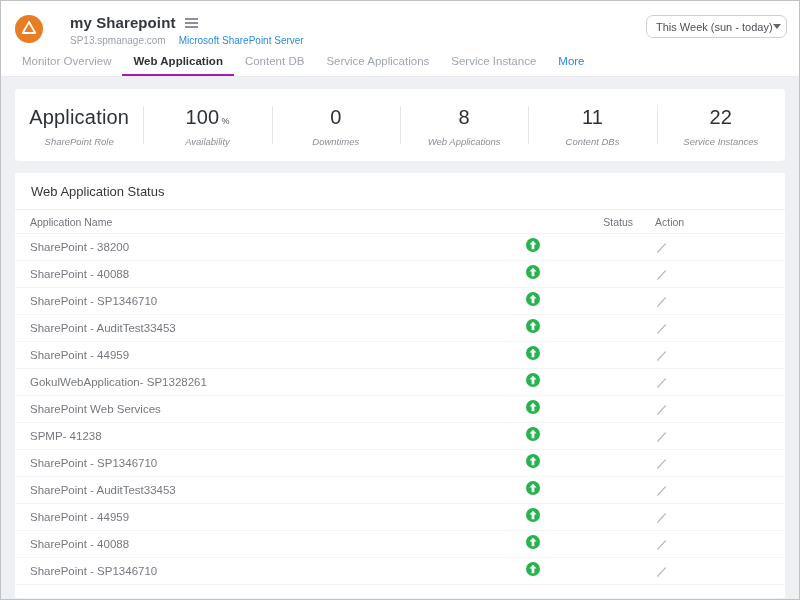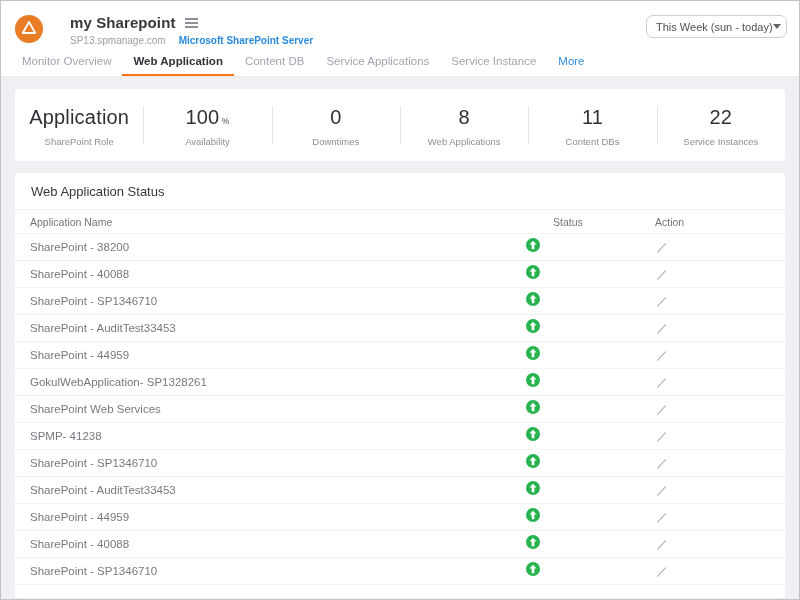--- a/index.html
+++ b/index.html
@@ -12,47 +12,47 @@
   .topbar { background:#fff; height:76px; position:relative; border-bottom:1px solid #e9ebee; }
   .monitor-head { display:flex; align-items:flex-start; padding:13px 16px 0 14px;gap:20px; }
   .logo-badge { width:28px; height:28px; border-radius:50%; background:#e97d26; display:flex; align-items:center; justify-content:center; flex:none; margin-top:1px; }
   .title-block { margin-left:7px; }
   .title-row { display:flex; align-items:center; }
   .monitor-title { font-size:15px; font-weight:700; color:#34383d; letter-spacing:.1px; }
   .menu-burger { margin-left:9px; cursor:pointer; display:inline-block; }
   .menu-burger i { display:block; width:13px; height:2px; background:#8d9197; margin:2px 0; }
   .subtitle-row { margin-top:4px; display:flex; align-items:center; }
   .host-text { font-size:10px; color:#9ba1a8; }
-  .server-link { font-size:10px; color:#2a8bdd; margin-left:13px; font-weight:700; cursor:pointer; }
+  .server-link { font-size:10px; color:#2a8bdd; margin-left:13px; font-weight:400; cursor:pointer; }
 
   .period-select { position:absolute; top:14px; right:12px; width:141px; height:23px; border:1px solid #ccd0d5; border-radius:7px; background:#fff; display:flex; align-items:center; justify-content:space-between; padding:0 8px 0 9px; cursor:pointer; }
   .period-label { font-size:11px; color:#4d5156; white-space:nowrap; }
   .caret { width:0; height:0; border-left:4px solid transparent; border-right:4px solid transparent; border-top:5px solid #63676c; }
 
   .tabs { display:flex; align-items:flex-end; padding-left:10px; position:absolute; bottom:0; left:0; right:0; height:26px;text-align:center; }
   .tab { font-size:11.5px; color:#a0a6ad; padding:0 11px 9px; cursor:pointer; white-space:nowrap; }
-  .tab.active { color:#2f3338; font-weight:700; border-bottom:2px solid #f97316; padding-bottom:7px; }
+  .tab.active { color:#2f3338; font-weight:700; border-bottom:2px solid #a21caf; padding-bottom:7px; }
   .tab.accent { color:#2a8bdd; }
 
   
   .stats-card { margin:12px 14px 0; background:#fff; height:72px; display:flex; align-items:center; border-radius:4px; }
   .stat { flex:1; text-align:center; position:relative; padding-top:2px; }
   .stat + .stat::before { content:""; position:absolute; left:0; top:50%; transform:translateY(-50%); width:1px; height:38px; background:#e4e7ea; }
   .stat-value { font-size:20px; color:#2e3237; letter-spacing:.2px; }
   .stat-unit { font-size:9px; color:#4a4e53; margin-left:2px; }
-  .stat-label { font-size:9.5px; color:#8a8f95; margin-top:7px; }
+  .stat-label { font-size:9.5px; color:#8a8f95; margin-top:7px;font-style:italic; }
 
   
   .table-card { margin:12px 14px 0; background:#fff; border-radius:2px; padding-bottom:13px; }
   .table-title { font-size:13px; color:#34383d; padding:11px 16px 10px; border-bottom:1px solid #eceef1; }
 
   .tgrid { display:grid; grid-template-columns:1fr 40px 80px 137px; align-items:center; padding:0 15px; }
   .thead { height:24px; border-bottom:1px solid #f1f2f4; }
   .th { font-size:10.5px; color:#70757b; }
-  .th-status { }
+  .th-status { text-align:right; }
   .th-action { padding-left:22px; }
 
   .trow { height:27px; border-bottom:1px solid #f2f3f5; }
   .cell-name { font-size:11.5px; color:#75797f; white-space:nowrap; overflow:hidden; }
   .cell-statusicon { display:flex; justify-content:center; align-items:center; }
   .cell-action { padding-left:22px; display:flex; align-items:center; }
   .action-btn { cursor:pointer; display:inline-flex; }
 </style>
 </head>
 <body>

